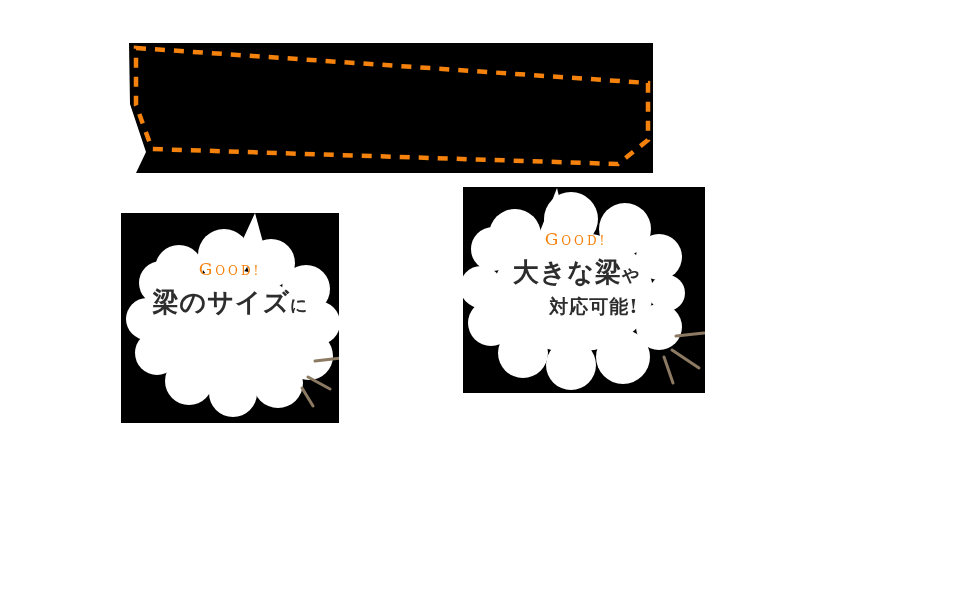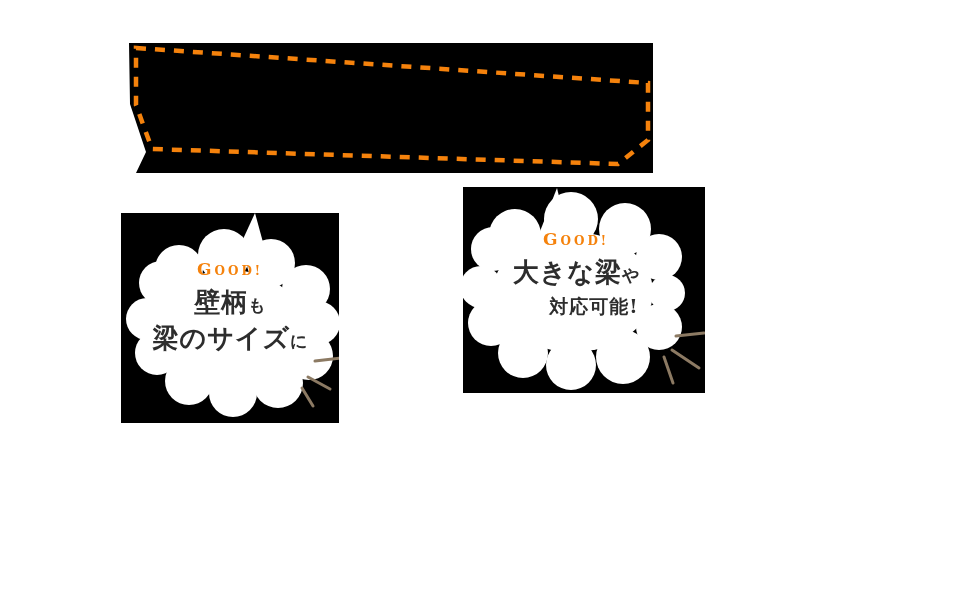--- a/index.html
+++ b/index.html
@@ -51,21 +51,21 @@
     inset: 0;
     text-align: center;
     color: var(--text, #2D2D2D);
   }
   .bubble-left  .bubble-text { padding-top: 48px; }
   .bubble-right .bubble-text { padding-top: 44px; padding-right: 16px; }
 
   .good {
     color: var(--accent, #F5820C);
     font-size: 12px;
-    font-weight: 700;
+    font-weight: 400;
     letter-spacing: 3px;
     line-height: 16px;
     margin-bottom: 7px;
   }
   .good::first-letter { font-size: 17px; }
 
   .jp-line { line-height: 33px; white-space: nowrap; font-weight: 700; }
   .jp-big  { font-size: 26px; letter-spacing: 1px; }
   .jp-sub  { font-size: 17px; }
   .jp-line.last { line-height: 28px; padding-left: 36px; }
@@ -99,23 +99,20 @@
       <circle class="cloud" cx="40" cy="70" r="22"></circle>
       <g>
         <line class="burst" x1="194" y1="148" x2="220" y2="145"></line>
         <line class="burst" x1="187" y1="164" x2="209" y2="176"></line>
         <line class="burst" x1="181" y1="175" x2="192" y2="193"></line>
       </g>
     </svg>
     <div class="bubble-text">
       <div class="good">GOOD!</div>
       <div class="jp-line">
-        <span class="jp-big">壁柄</span><span class="jp-sub">も</span>
-      </div>
-      <div class="jp-line">
         <span class="jp-big">梁のサイズ</span><span class="jp-sub">に</span>
       </div>
     </div>
   </div>
 
   <div class="bubble bubble-right">
     <svg class="cloud-svg" viewBox="0 0 242 206" xmlns="http://www.w3.org/2000/svg">
       <polygon class="cloud" points="94,1 74,52 105,47"></polygon>
       <ellipse class="cloud" cx="110" cy="105" rx="80" ry="60"></ellipse>
       <circle class="cloud" cx="52" cy="48" r="26"></circle>

